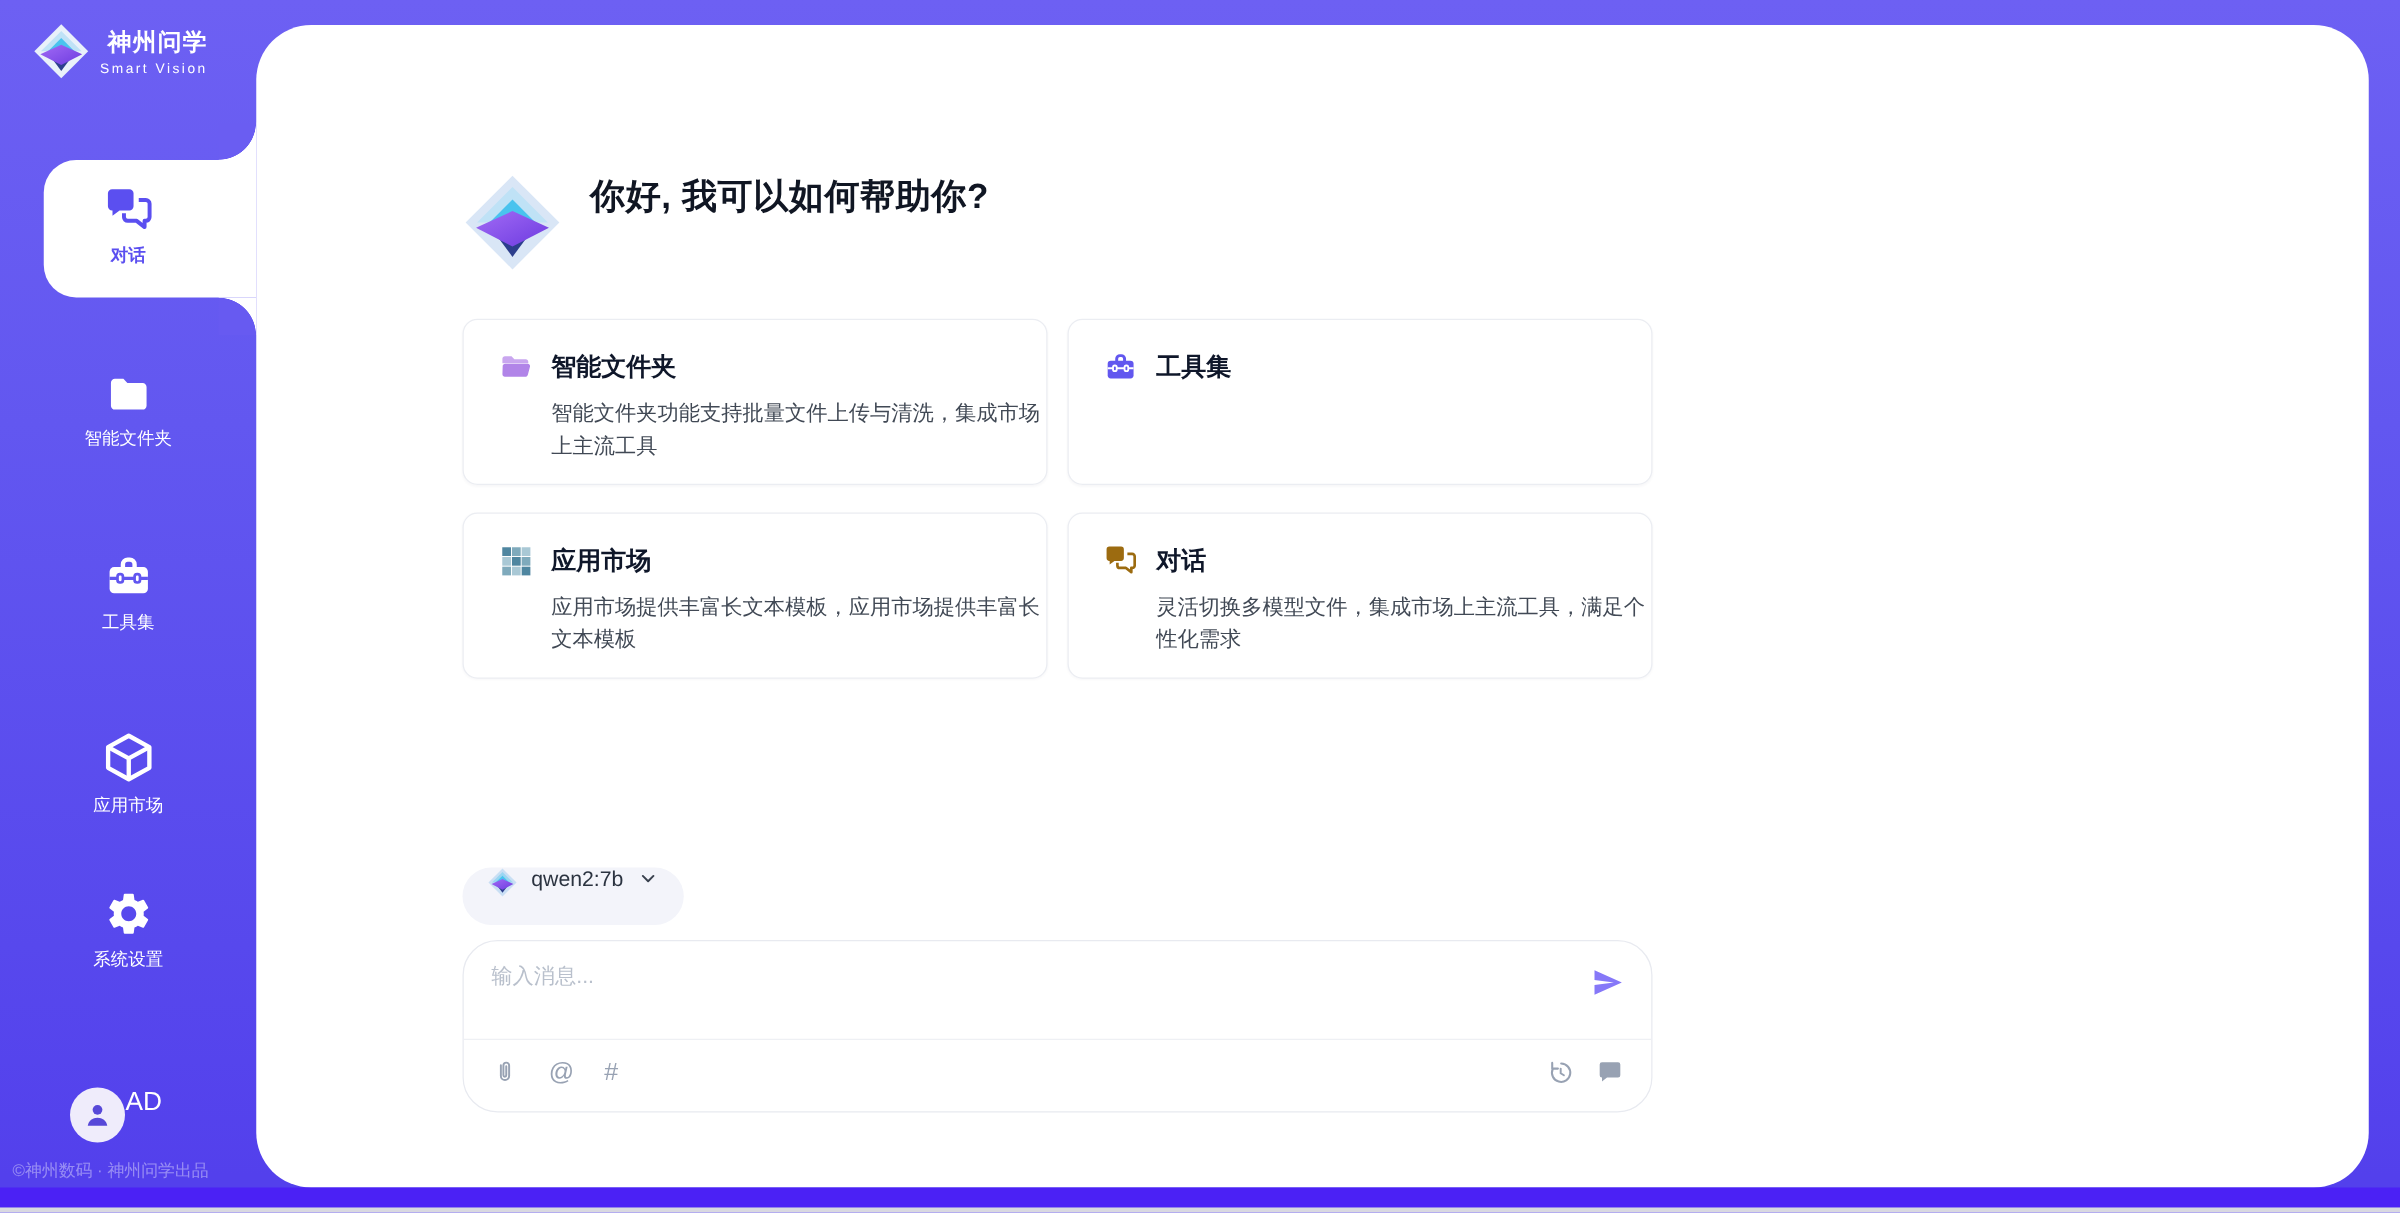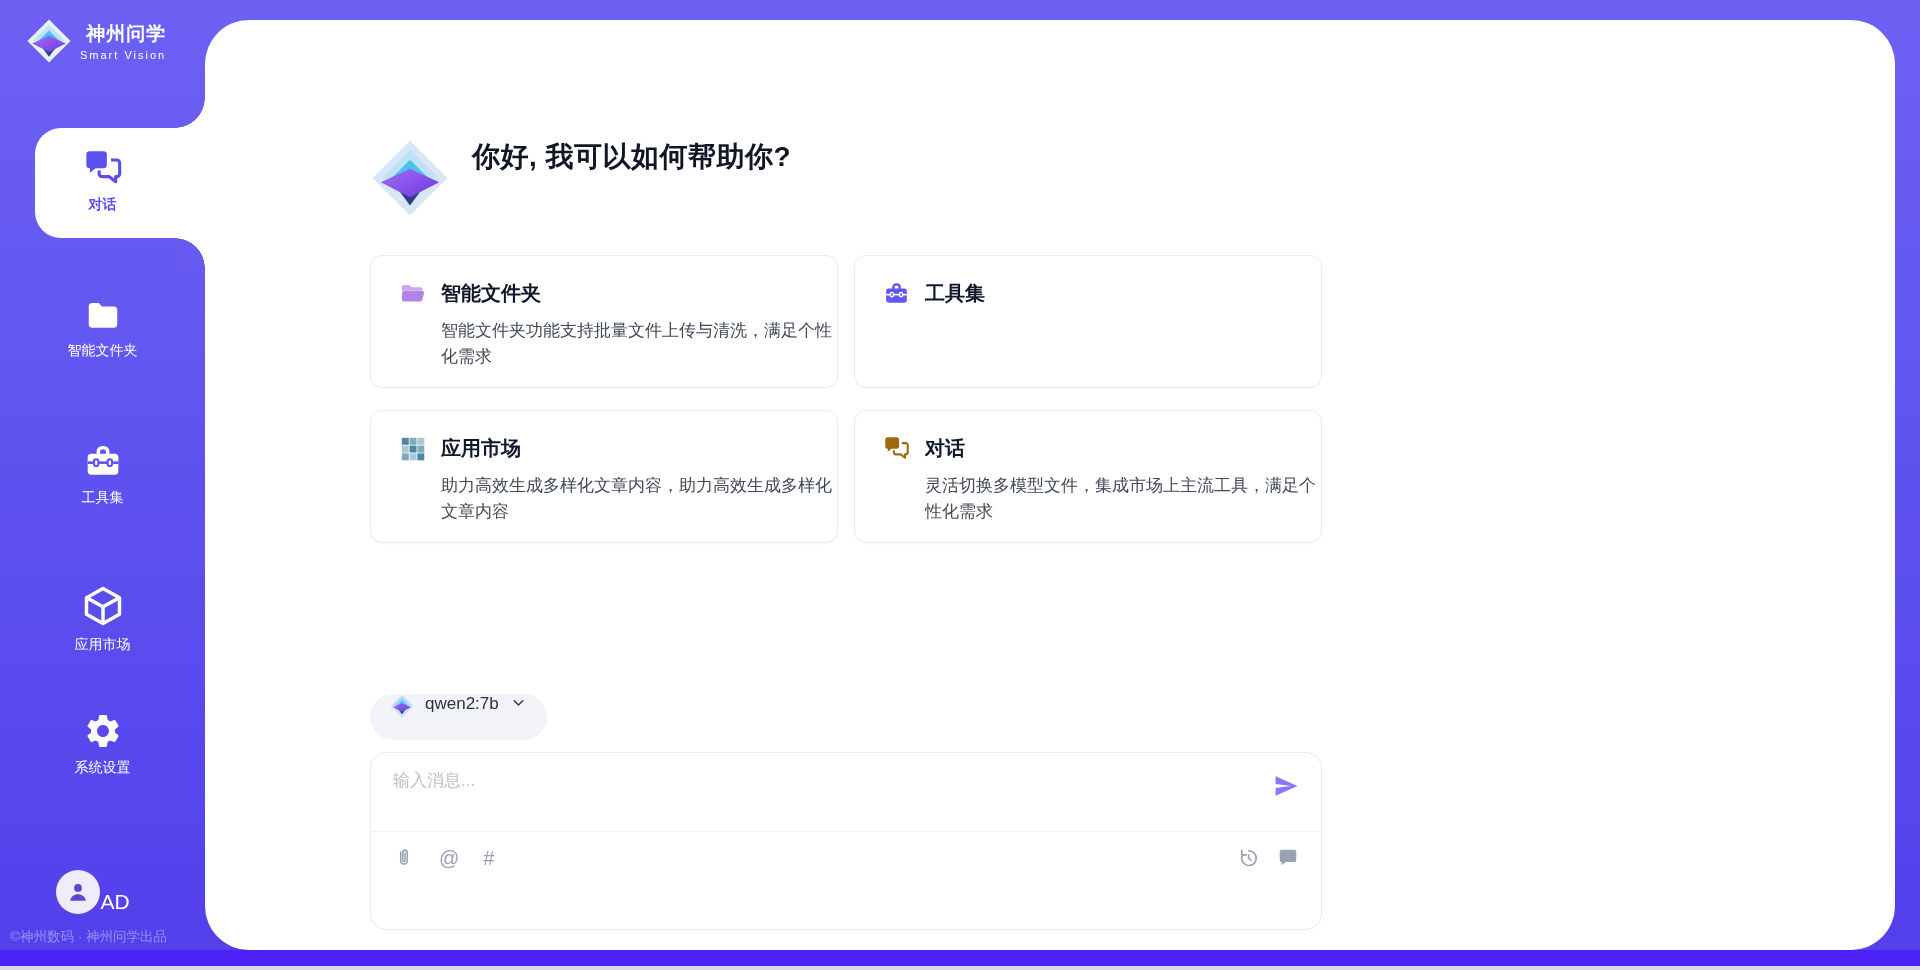--- a/index.html
+++ b/index.html
@@ -30,21 +30,21 @@
   
   .tab { position:absolute; left:35px; top:128px; width:170px; height:110px;
     background:#ffffff; border-radius:26px 0 0 26px; z-index:2; }
   .fillet { position:absolute; width:30px; height:30px; z-index:2; }
   .fillet.top { left:175px; top:98px;
     background:radial-gradient(circle at 0 0, #6A5DF2 29.5px, #ffffff 30px); }
   .fillet.bottom { left:175px; top:238px;
     background:radial-gradient(circle at 0 100%, #675AF1 29.5px, #ffffff 30px); }
 
   .user-row { position:absolute; left:0; top:870px; width:186px; display:flex;
-    align-items:flex-end; justify-content:center; gap:0; cursor:pointer; }
+    align-items:flex-start; justify-content:center; gap:0; cursor:pointer; }
   .avatar { width:44px; height:44px; border-radius:50%; background:#EFECFB;
     display:flex; align-items:center; justify-content:center; }
   .user-name { color:#fff; font-size:21px; }
   .copyright { position:absolute; left:10px; top:928px; width:195px;
     color:rgba(255,255,255,0.40); font-size:13.5px; white-space:nowrap; }
 
   
   .greeting { position:absolute; left:370px; top:138px; display:flex; align-items:flex-start; gap:22px; }
   .greeting svg { width:80px; height:80px; }
   .greeting-title { font-size:28px; font-weight:700; color:#101623; letter-spacing:0.5px; }
@@ -62,22 +62,22 @@
 
   
   .model-pill { position:absolute; left:370px; top:694px; height:46px;
     display:inline-flex; gap:11px; padding:0 20px;
     background:#F3F4FA; border-radius:23px; cursor:pointer; }
   .model-pill svg.logo { width:24px; height:24px; }
   .model-name { font-size:17px; color:#2b3340; }
   .model-pill svg.chev { width:17px; height:17px; }
 
   
-  .composer { position:absolute; left:370px; top:752px; width:952px; height:178px;
-    background:#fff; border:1.5px solid #e8eaf0; border-radius:16px; }
+  .composer { position:absolute; left:370px; top:752px; width:952px; height:138px;
+    background:#fff; border:1.5px solid #e8eaf0; border-radius:28px; }
   .composer textarea { position:absolute; left:22px; top:16px; width:840px; height:52px;
     border:none; outline:none; resize:none; font-size:17px; color:#374151; background:transparent;
     font-family:"Liberation Sans", sans-serif; }
   .composer textarea::placeholder { color:#b9c0cc; }
   .send-btn { position:absolute; right:22px; top:20px; width:26px; height:26px; cursor:pointer; }
   .composer .divider { position:absolute; left:0; top:78px; width:100%; height:1px; background:#eef0f4; }
   .composer-tools-left { position:absolute; left:22px; top:94px; display:flex; align-items:center; gap:24px; }
   .composer-tools-right { position:absolute; right:22px; top:94px; display:flex; align-items:center; gap:18px; }
   .tool-ic { width:22px; height:22px; cursor:pointer; display:flex; align-items:center; justify-content:center; }
   .tool-glyph { font-size:20px; color:#98a2b3; line-height:1; cursor:pointer; }
@@ -187,21 +187,21 @@
 <div class="cards">
 
   <div class="card">
     <div class="card-head">
       <svg viewBox="0 0 24 24">
         <path d="M2.6 17.5V6.2c0-1 .8-1.8 1.8-1.8h4.7l2 2.1h8.1c1 0 1.8.8 1.8 1.8v1.2H2.6z" fill="#C9A6EF"></path>
         <path d="M4.6 9.8h16c1.1 0 1.9 1 1.6 2.1l-1.5 5.7c-.2.9-1 1.5-1.9 1.5H4.4c-1 0-1.8-.8-1.8-1.8l.2-6c0-.8.9-1.5 1.8-1.5z" fill="#B184E8"></path>
       </svg>
       <span class="card-title">智能文件夹</span>
     </div>
-    <div class="card-desc">智能文件夹功能支持批量文件上传与清洗，满足个性化需求</div>
+    <div class="card-desc">智能文件夹功能支持批量文件上传与清洗，集成市场上主流工具</div>
   </div>
 
   <div class="card">
     <div class="card-head">
       <svg viewBox="0 0 24 24">
         <path d="M9.2 8V6.3A2.3 2.3 0 0 1 11.5 4h1A2.3 2.3 0 0 1 14.8 6.3V8" fill="none" stroke="#6257EF" stroke-width="2.1" stroke-linecap="round"></path>
         <rect x="2.8" y="7.6" width="18.4" height="12.6" rx="2.2" fill="#6257EF"></rect>
         <line x1="2.8" y1="13" x2="21.2" y2="13" stroke="#ffffff" stroke-width="1.4"></line>
         <rect x="6.6" y="11" width="2.6" height="4" rx="1.2" fill="#6257EF" stroke="#ffffff" stroke-width="1.3"></rect>
         <rect x="14.8" y="11" width="2.6" height="4" rx="1.2" fill="#6257EF" stroke="#ffffff" stroke-width="1.3"></rect>
@@ -218,21 +218,21 @@
         <rect x="16.3" y="2.5" width="6.2" height="6.2" fill="#A9C8D5"></rect>
         <rect x="2.5" y="9.4" width="6.2" height="6.2" fill="#A9C8D5"></rect>
         <rect x="9.4" y="9.4" width="6.2" height="6.2" fill="#4F86A0"></rect>
         <rect x="16.3" y="9.4" width="6.2" height="6.2" fill="#7FAABC"></rect>
         <rect x="2.5" y="16.3" width="6.2" height="6.2" fill="#7FAABC"></rect>
         <rect x="9.4" y="16.3" width="6.2" height="6.2" fill="#A9C8D5"></rect>
         <rect x="16.3" y="16.3" width="6.2" height="6.2" fill="#4F86A0"></rect>
       </svg>
       <span class="card-title">应用市场</span>
     </div>
-    <div class="card-desc">助力高效生成多样化文章内容，助力高效生成多样化文章内容</div>
+    <div class="card-desc">应用市场提供丰富长文本模板，应用市场提供丰富长文本模板</div>
   </div>
 
   <div class="card">
     <div class="card-head">
       <svg viewBox="0 0 24 24">
         <path d="M2 4A2 2 0 0 1 4 2h8.3a2 2 0 0 1 2 2v6.2a2 2 0 0 1-2 2H7.6l-3.4 2.6v-2.6H4a2 2 0 0 1-2-2z" fill="#9C6B10"></path>
         <path d="M16.8 7.2h3.4A1.8 1.8 0 0 1 22 9v6.4a1.8 1.8 0 0 1-1.8 1.8h-.6v3l-3.8-3h-4.3a1.8 1.8 0 0 1-1.8-1.8v-1.9" fill="none" stroke="#9C6B10" stroke-width="1.9" stroke-linejoin="round"></path>
       </svg>
       <span class="card-title">对话</span>
     </div>

